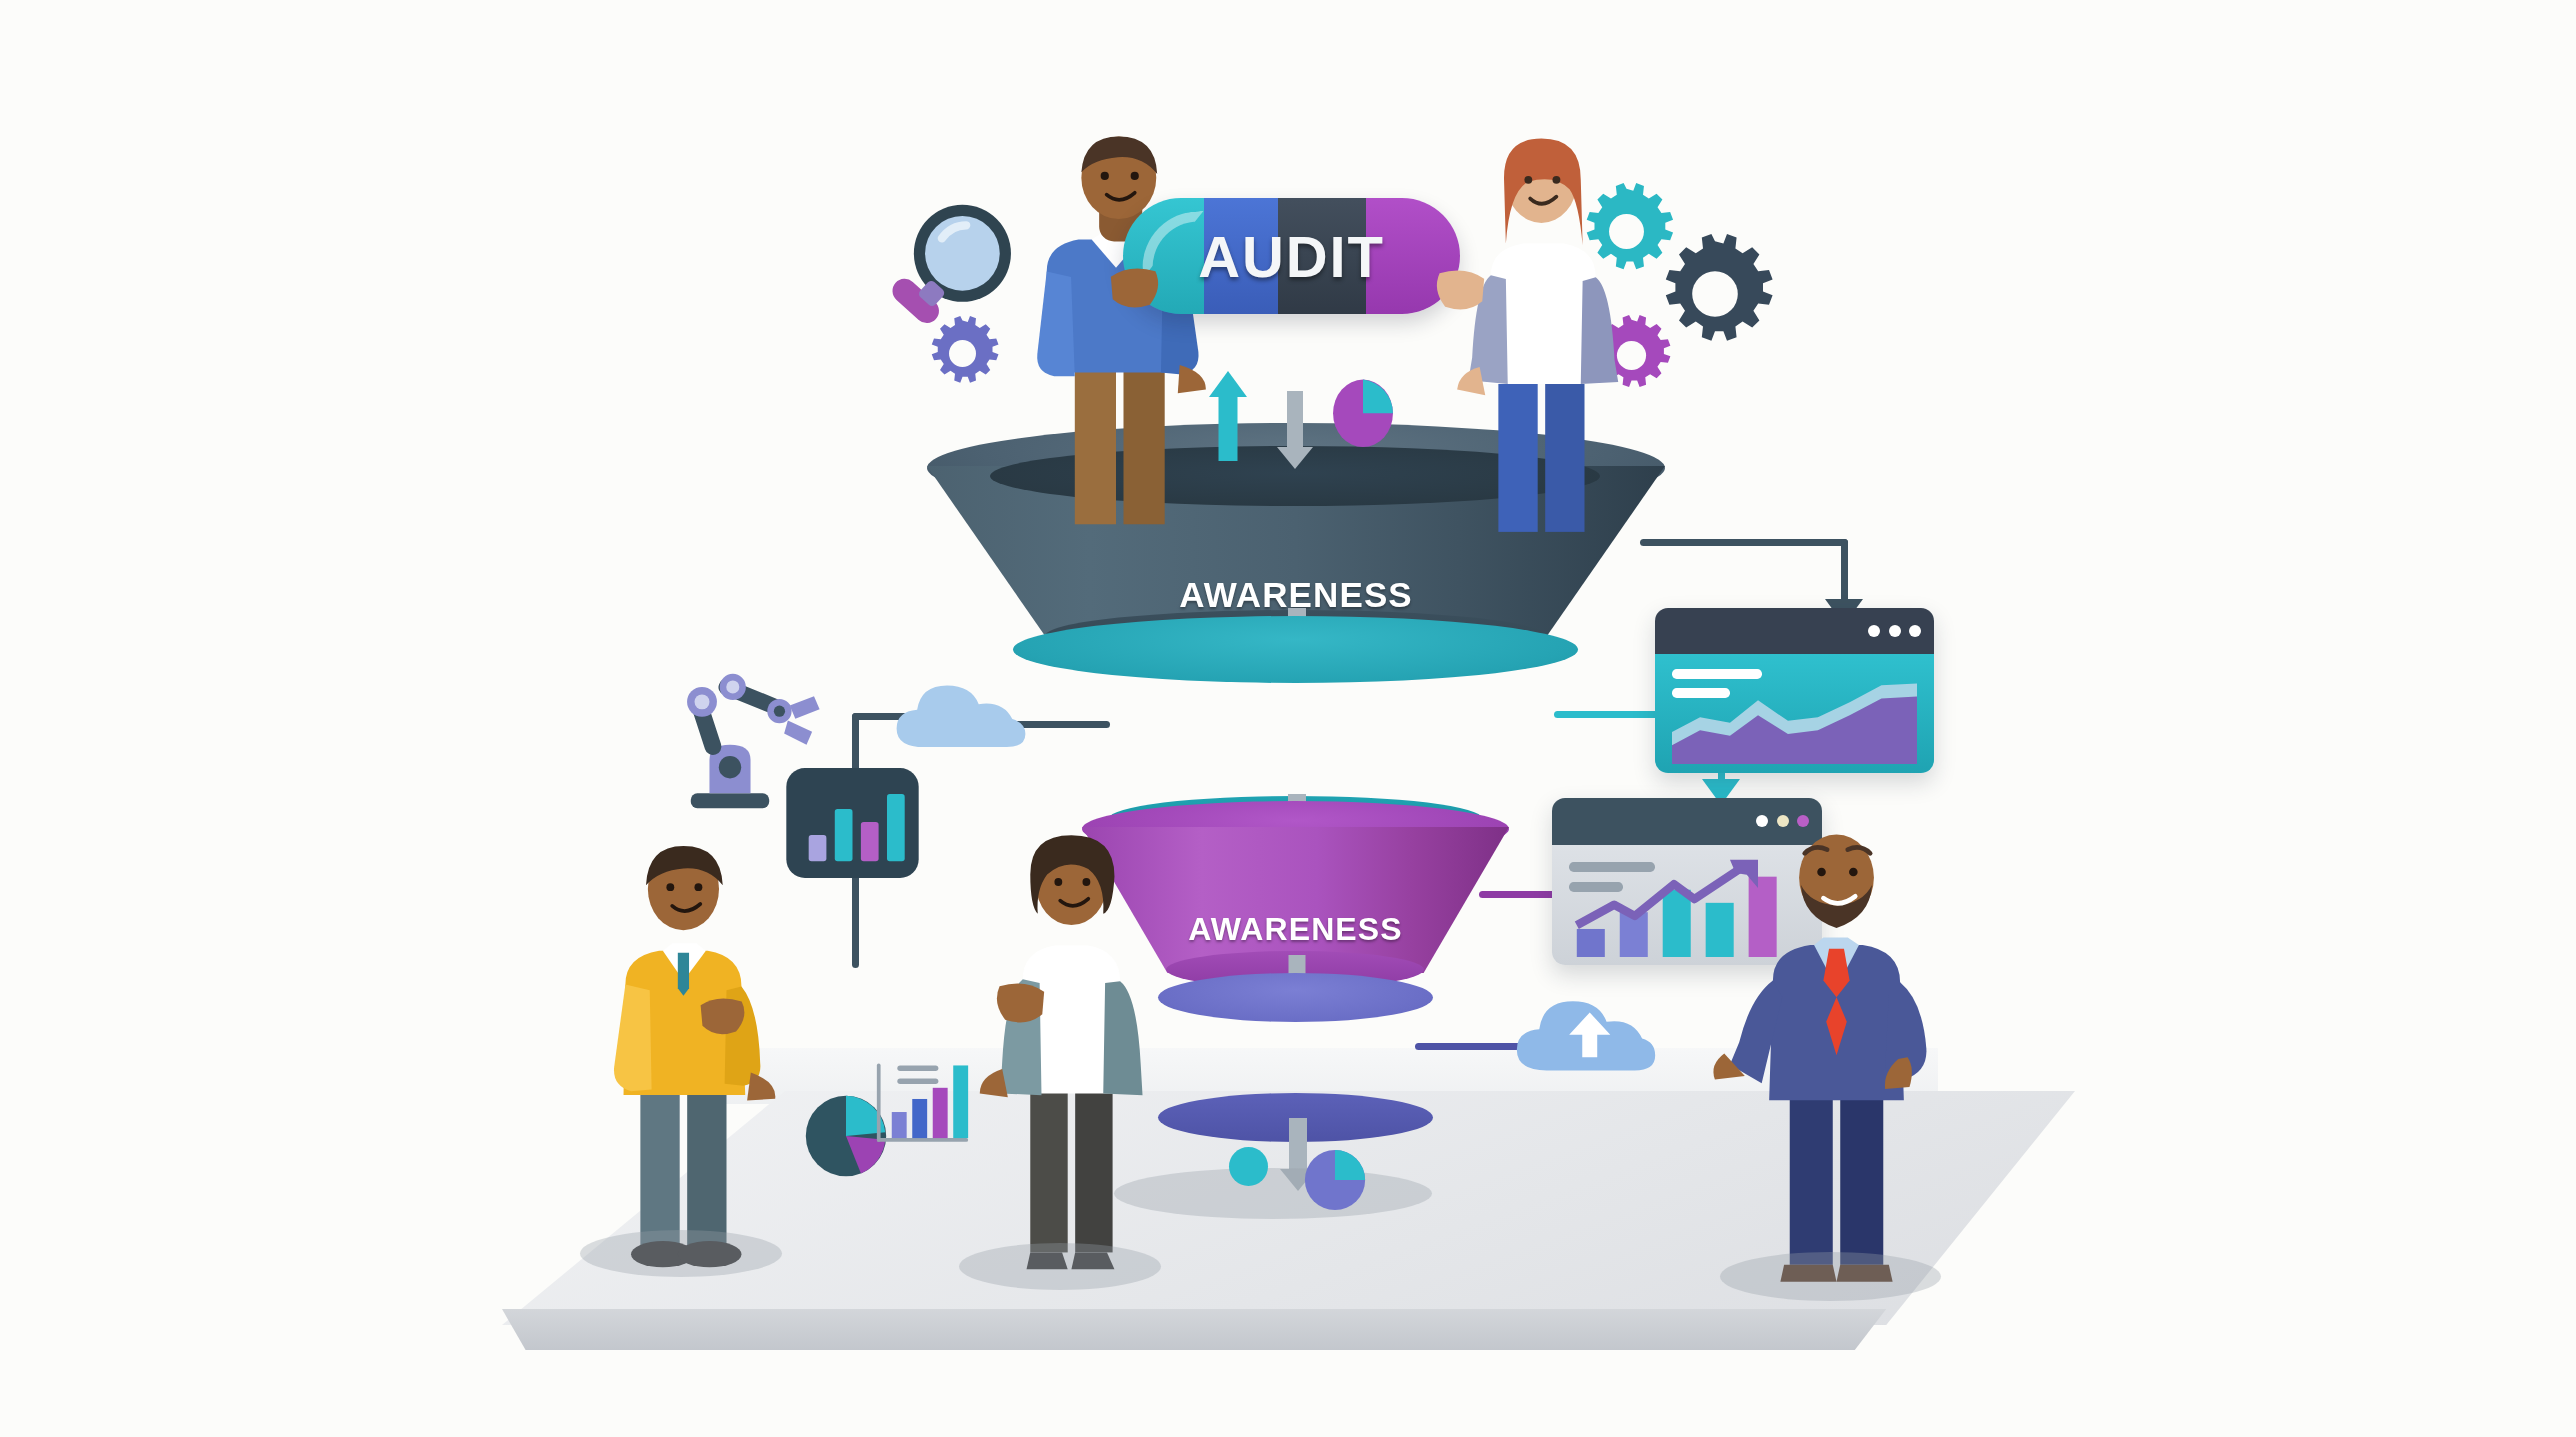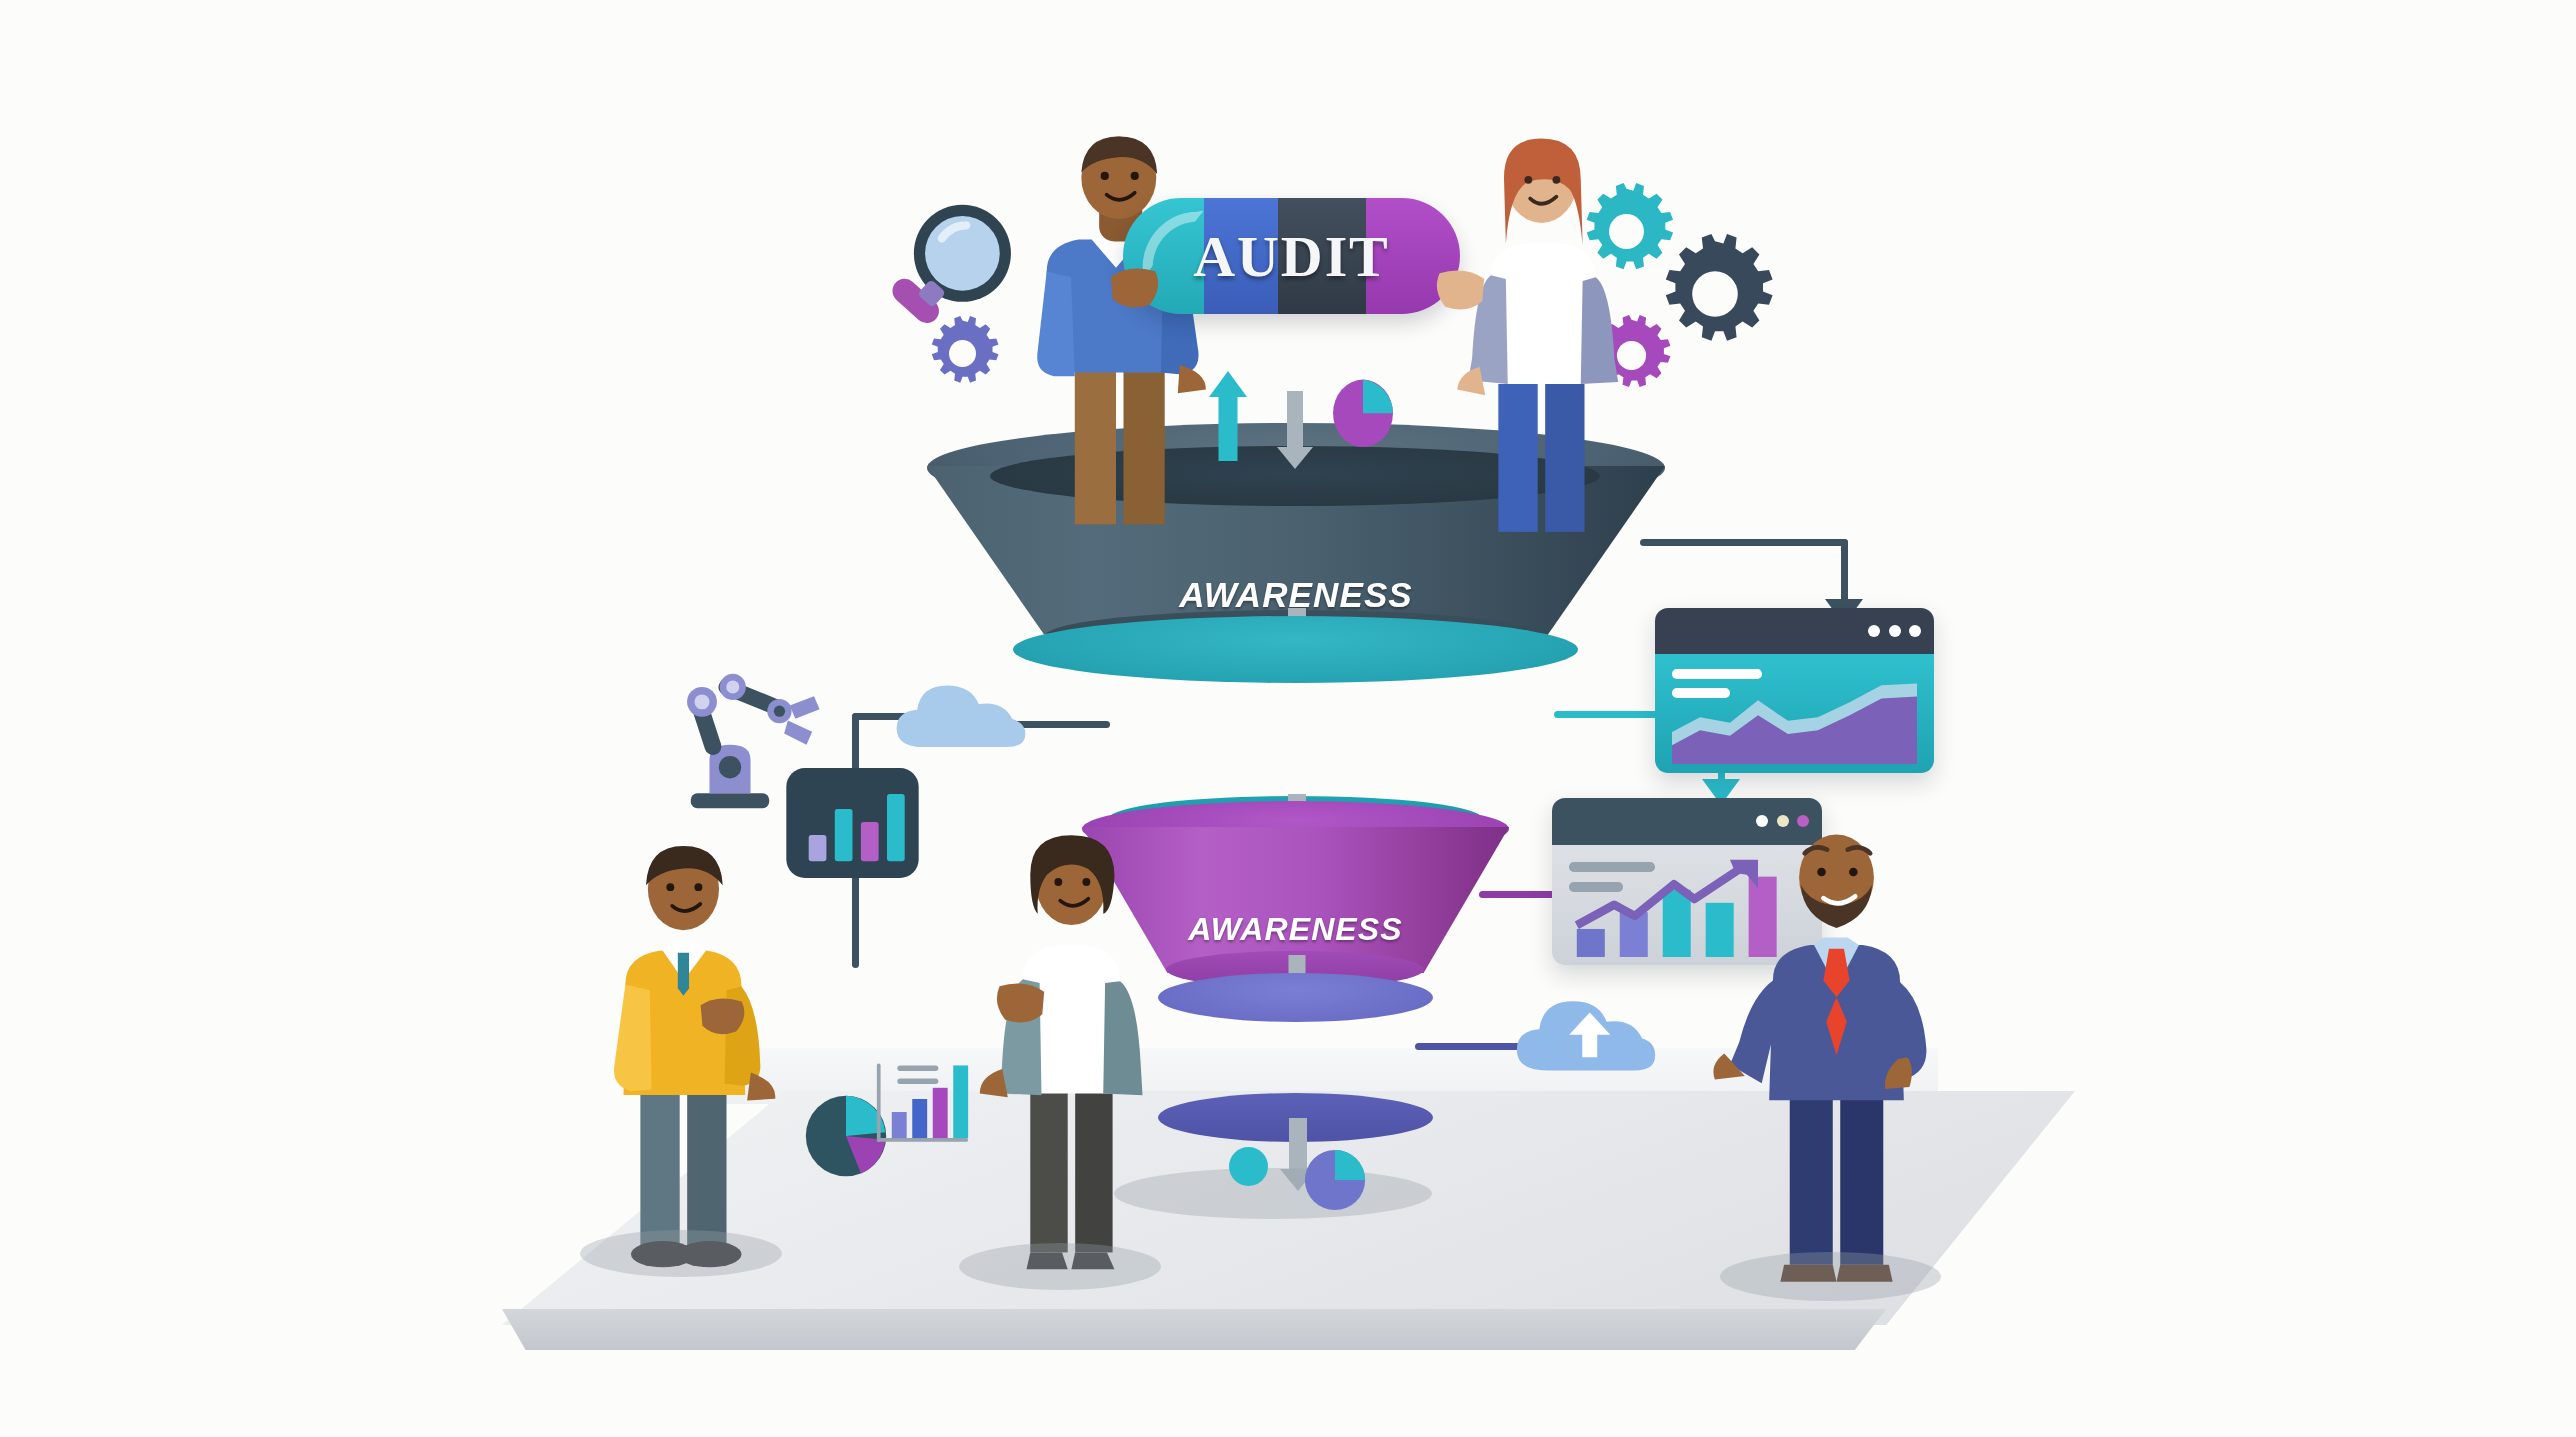--- a/index.html
+++ b/index.html
@@ -27,21 +27,21 @@
     clip-path:polygon(0% 0%, 88% 0%, 86% 100%, 1.5% 100%);
   }
   .platform-back {
     position:absolute; left:721px; top:1048px;
     width:1217px; height:56px;
     background:linear-gradient(180deg,#F6F7F8,#EDEFF1);
     opacity:.9;
   }
 
   
-  .funnel-layer { position:absolute;font-style:italic; }
+  .funnel-layer { position:absolute; }
 
   
   .fn-aw-rim {
     left:927px; top:423px; width:738px; height:90px;
     border-radius:50%;
     background:radial-gradient(ellipse at 50% 30%, #5E7382 0%, #4C6171 60%, #3E5160 100%);
   }
   .fn-aw-rim-inner {
     left:990px; top:446px; width:610px; height:60px;
     border-radius:50%;
@@ -510,21 +510,21 @@
       <path d="M0 256 Q-16 268 -10 284 L22 280 Z" fill="#9C6638"></path>
     </svg>
   </div>
 
   <div class="pill" style="left:1123px;top:198px;width:337px;height:116px;border-radius:58px;">
     <span class="band" style="width:24%;background:linear-gradient(180deg,#35C6D2,#23A9B6);"></span>
     <span class="band" style="width:22%;background:linear-gradient(180deg,#4C75D6,#3A5DB8);"></span>
     <span class="band" style="width:26%;background:linear-gradient(180deg,#434F5D,#303A46);"></span>
     <span class="band" style="width:28%;background:linear-gradient(180deg,#B14FC8,#9638AE);"></span>
     <span class="gloss"></span>
-    <span class="pill-text" style="font-size:58px;font-family:Liberation Serif, serif;">AUDIT</span>
+    <span class="pill-text" style="font-size:58px;">AUDIT</span>
   </div>
 
   <div class="abs" style="left:1105px;top:262px;">
     <svg width="60" height="52" viewBox="0 0 64 56">
         <path d="M6 16 Q26 2 54 10 Q62 28 48 46 Q24 54 8 40 Z" fill="#9C6638"></path>
       </svg>
   </div>
   <div class="abs" style="left:1430px;top:264px;">
     <svg width="60" height="52" viewBox="0 0 64 56">
         <path d="M58 16 Q38 2 10 10 Q2 28 16 46 Q40 54 56 40 Z" fill="#E2B48E"></path>

